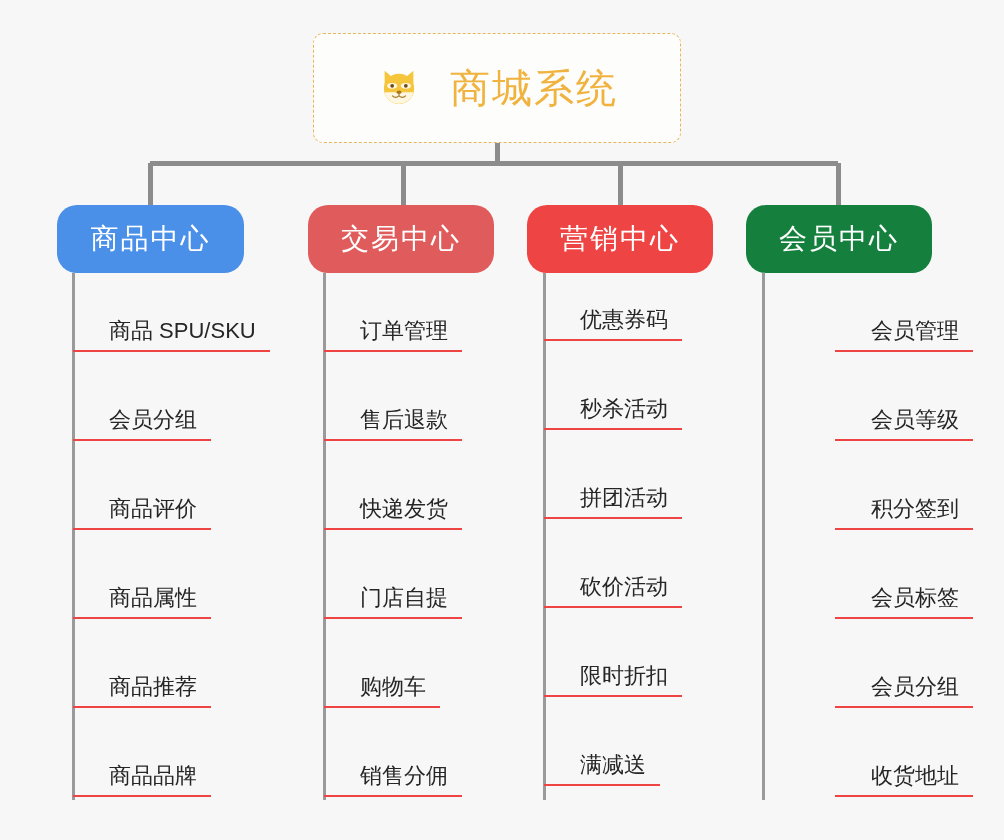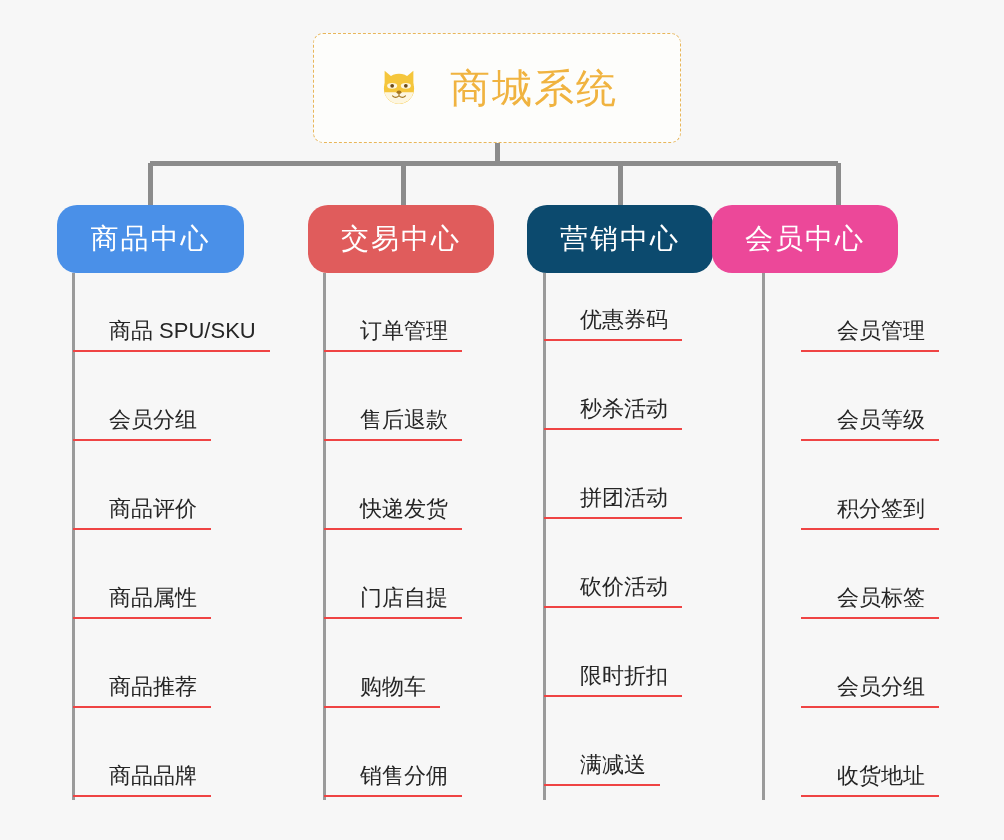--- a/index.html
+++ b/index.html
@@ -173,21 +173,21 @@
       <span class="leaf-label">门店自提</span>
     </div>
     <div class="leaf-item">
       <span class="leaf-label">购物车</span>
     </div>
     <div class="leaf-item">
       <span class="leaf-label">销售分佣</span>
     </div>
   </div>
 
-  <div class="cat-header" style="left: 527px; top: 205px; width: 186px; background: #0c4a6e;">
+  <div class="cat-header" style="left: 527px; top: 205px; width: 186px; background: #ef4444;">
     <span>营销中心</span>
   </div>
   <div class="col-items" style="left:544px; top:252px;">
     <div class="leaf-item">
       <span class="leaf-label">优惠券码</span>
     </div>
     <div class="leaf-item">
       <span class="leaf-label">秒杀活动</span>
     </div>
     <div class="leaf-item">
@@ -197,24 +197,24 @@
       <span class="leaf-label">砍价活动</span>
     </div>
     <div class="leaf-item">
       <span class="leaf-label">限时折扣</span>
     </div>
     <div class="leaf-item">
       <span class="leaf-label">满减送</span>
     </div>
   </div>
 
-  <div class="cat-header" style="left: 712px; top: 205px; width: 186px; background: #ec4899;">
+  <div class="cat-header" style="left: 746px; top: 205px; width: 186px; background: #15803d;">
     <span>会员中心</span>
   </div>
-  <div class="col-items" style="left:763px; top:263px;padding-left:38px;">
+  <div class="col-items" style="left:797px; top:263px;padding-left:38px;">
     <div class="leaf-item">
       <span class="leaf-label">会员管理</span>
     </div>
     <div class="leaf-item">
       <span class="leaf-label">会员等级</span>
     </div>
     <div class="leaf-item">
       <span class="leaf-label">积分签到</span>
     </div>
     <div class="leaf-item">

